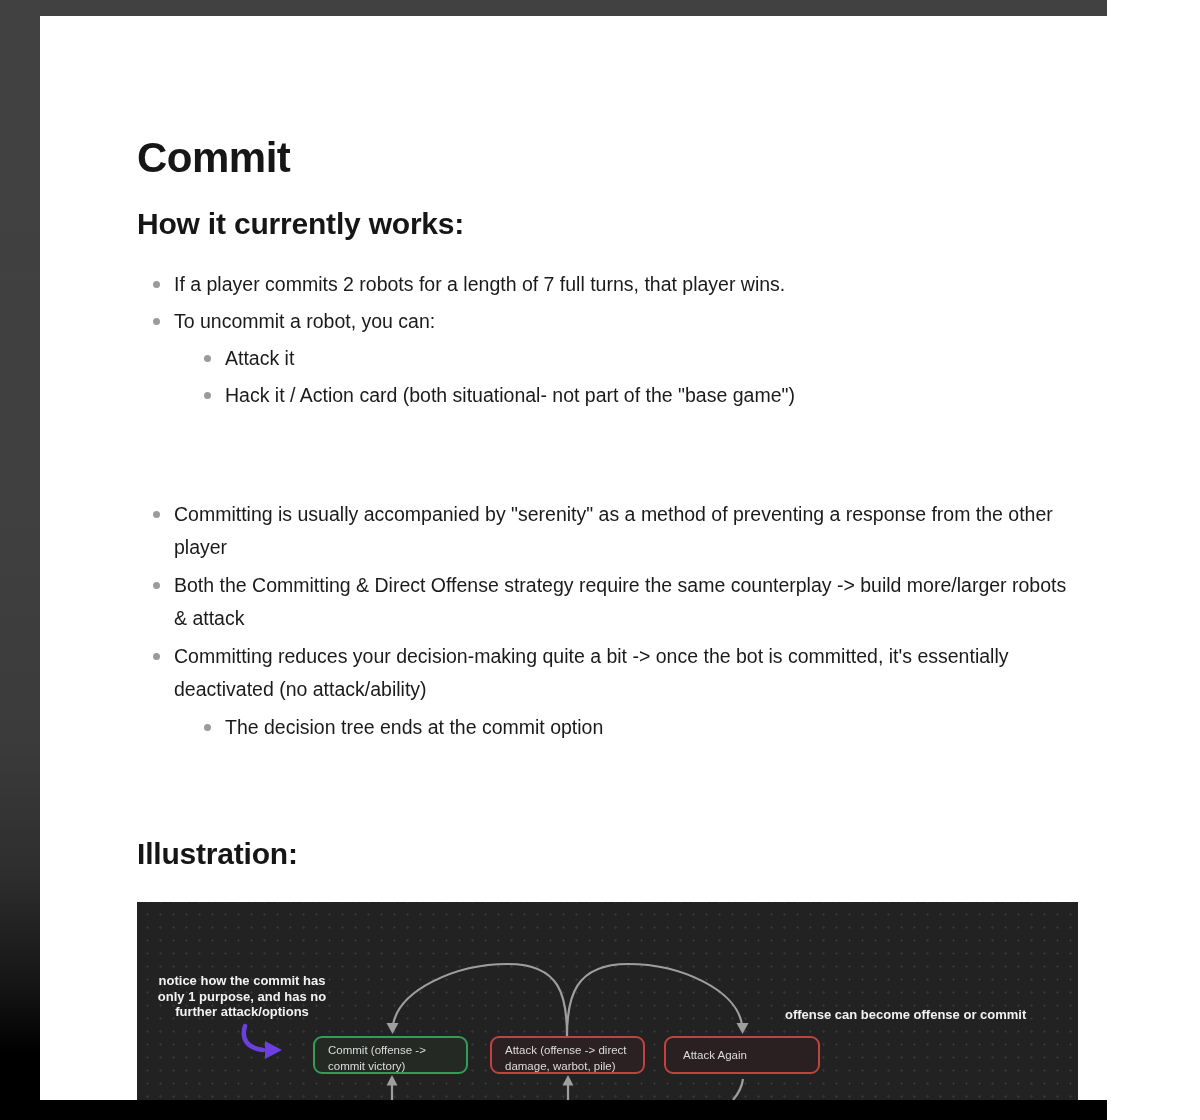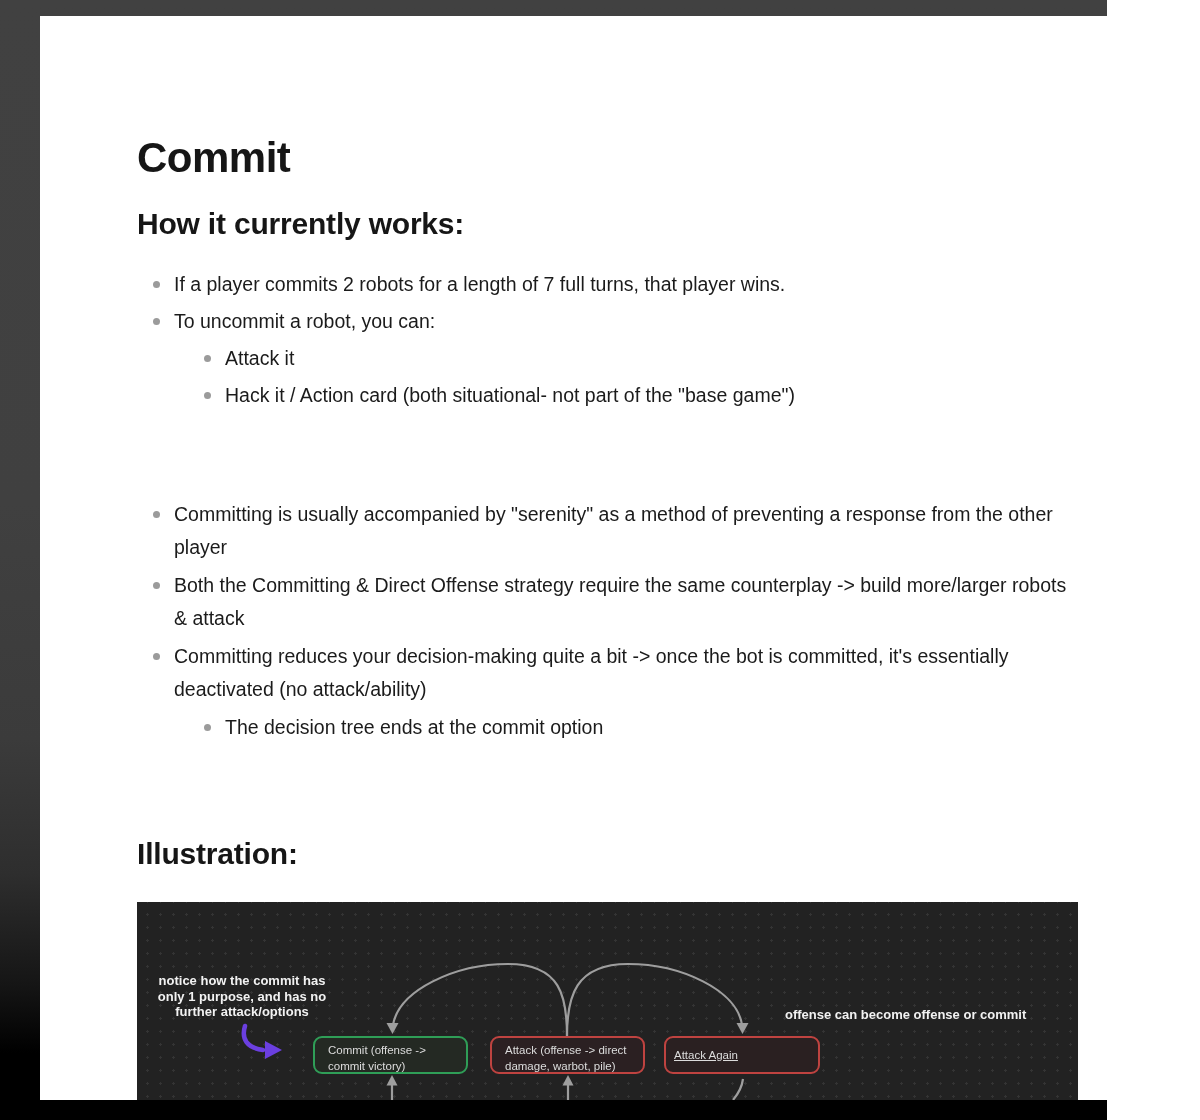--- a/index.html
+++ b/index.html
@@ -62,21 +62,21 @@
 
   .node {
     position:absolute; top:134px; height:38px; border-radius:9px;
     border:2px solid; color:#dcdcdc; font-size:11.5px; line-height:16px;
   }
   .node .lines { padding:4px 0 10px 13px; }
   .node.commit { left:176px; width:155px; border-color:#2f9e57; background:#242923; }
   .node.attack { left:353px; width:155px; border-color:#bf4340; background:#2b2022; }
   .node.again  { left:527px; width:156px; border-color:#bf4340; background:#2a2021;
                  display:flex; align-items:center; }
-  .node.again .lines { padding:0 0 0 8px;text-decoration:underline; }
+  .node.again .lines { padding:0 0 0 17px; }
 
   svg.connectors { position:absolute; left:0; top:0; width:941px; height:198px; }
   .arc { fill:none; stroke:#9e9e9e; stroke-width:2.2px; }
   .arrowhead { fill:#9e9e9e; stroke:none; }
   .pointer { fill:none; stroke:#6b3fe0; stroke-width:4.5px; stroke-linecap:round; }
   .pointer-head { fill:#6b3fe0; }
 </style>
 </head>
 <body>
 

